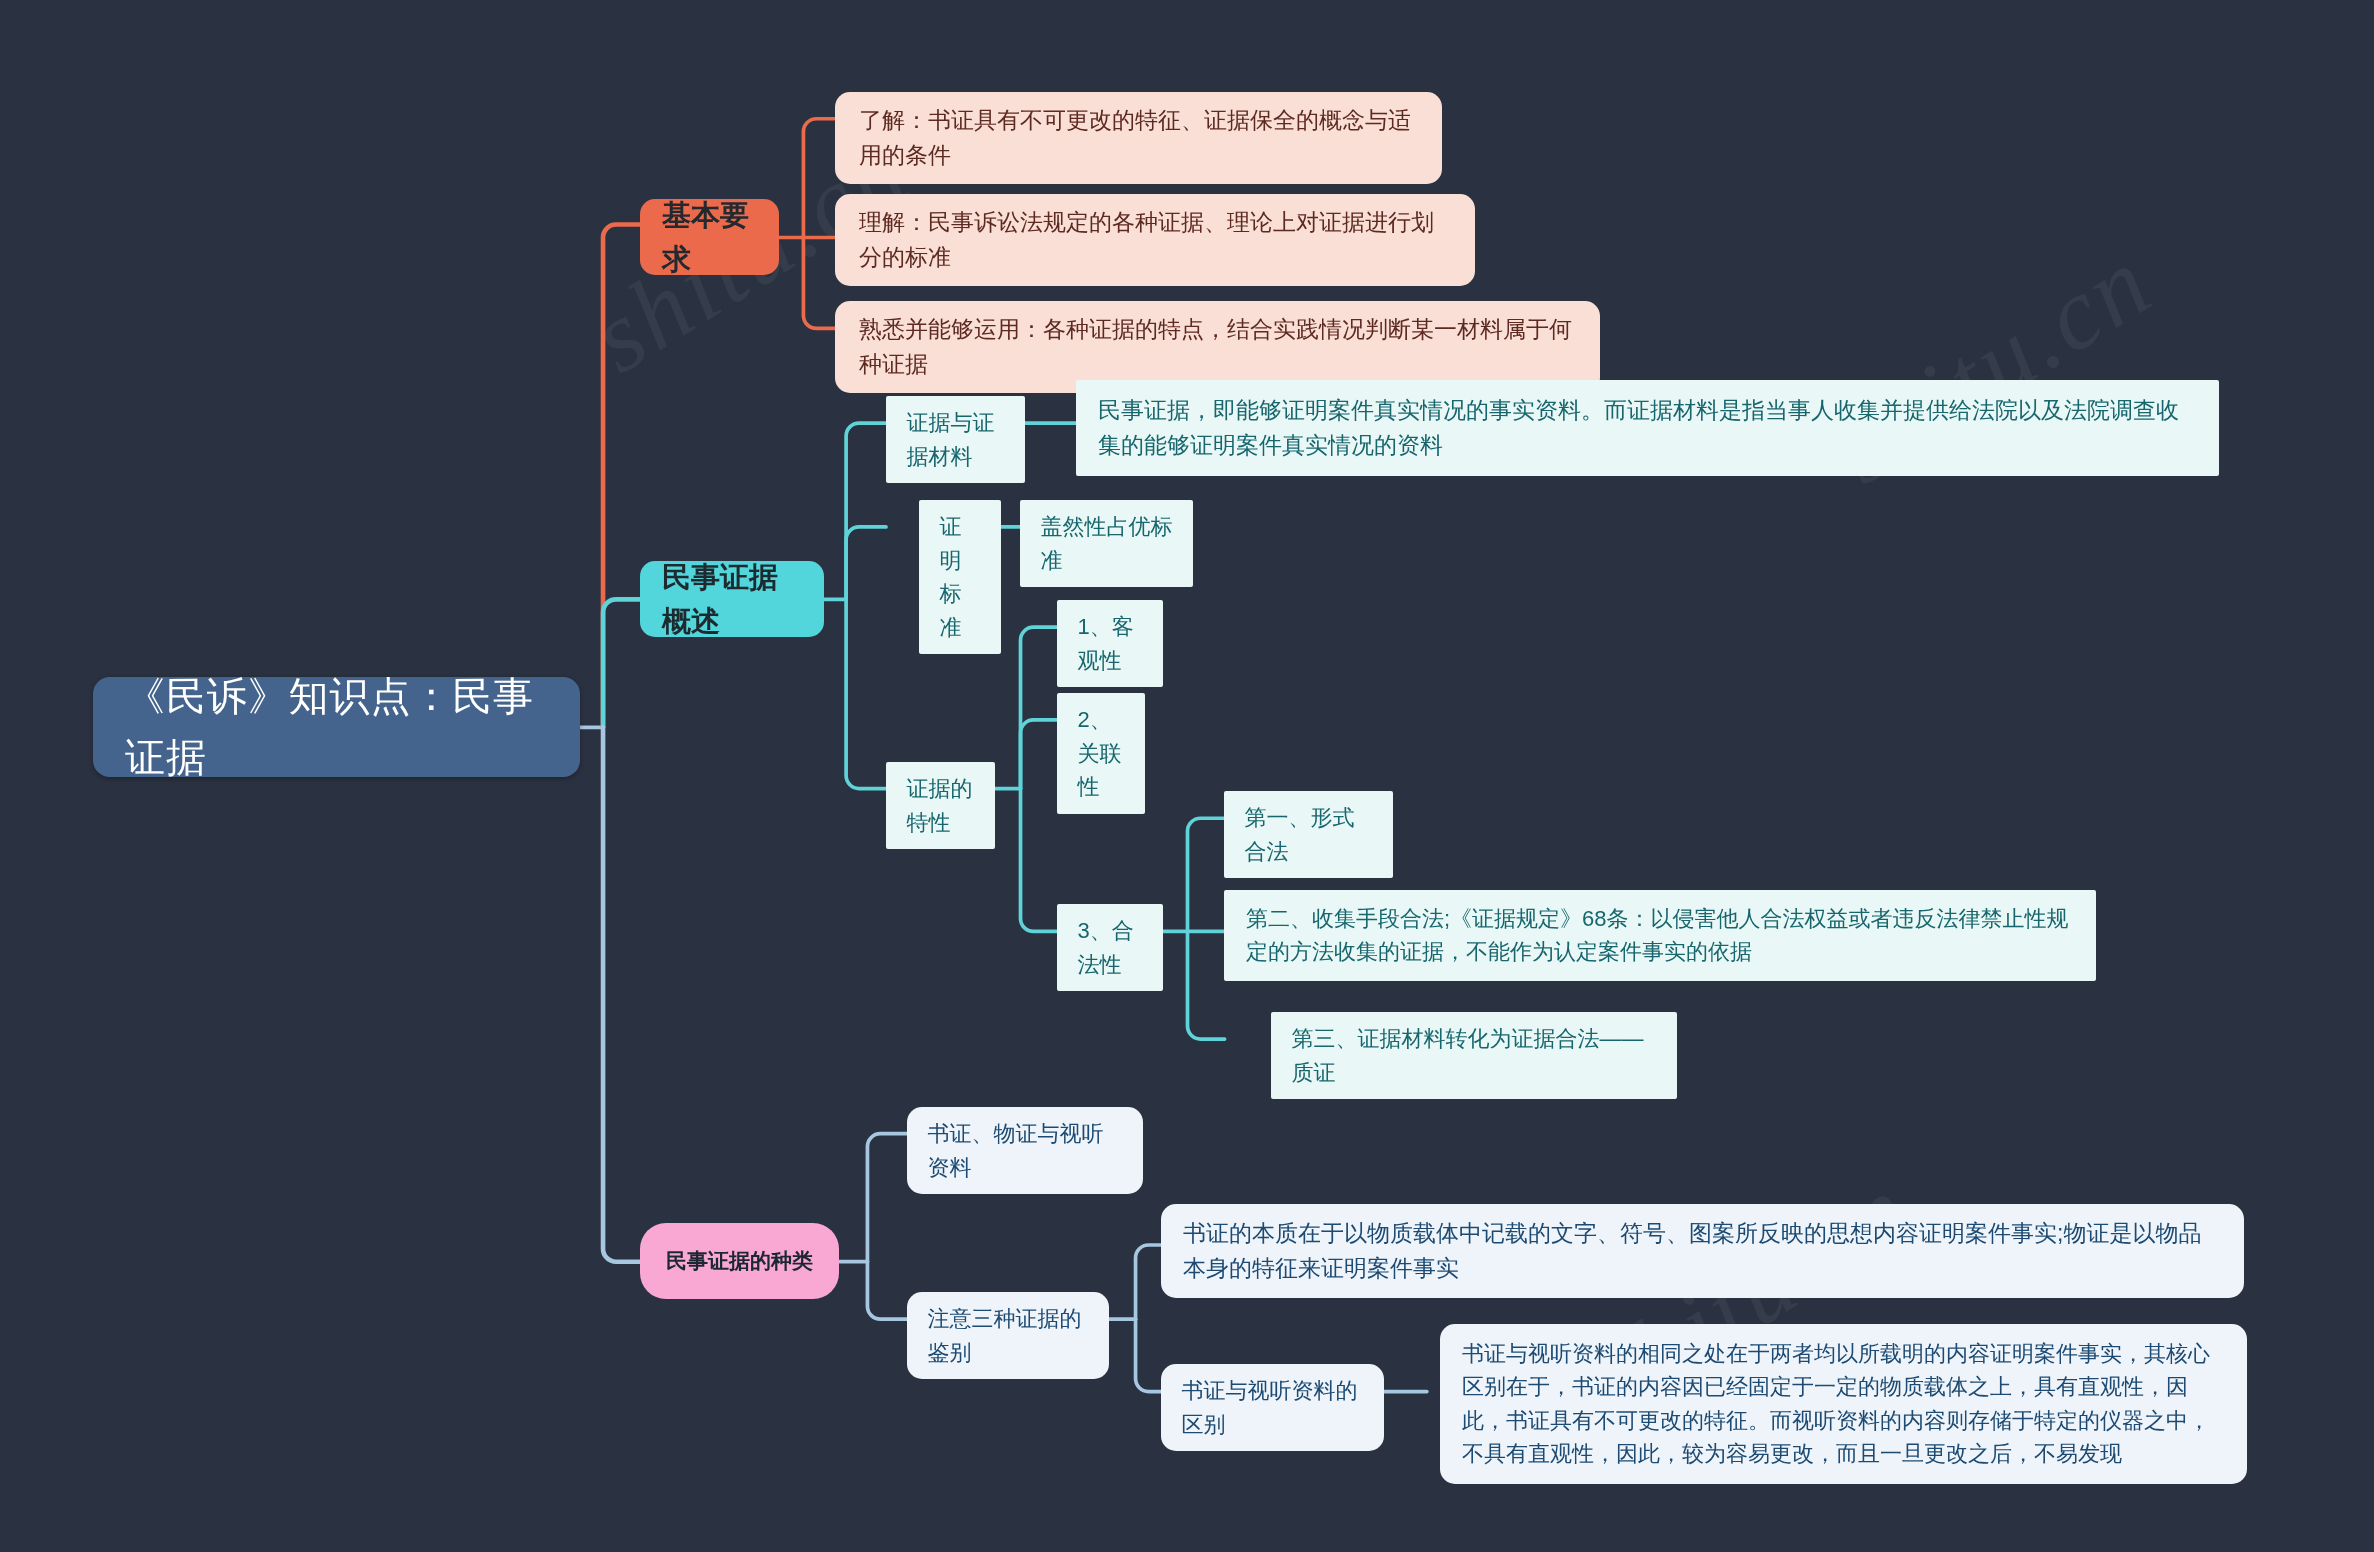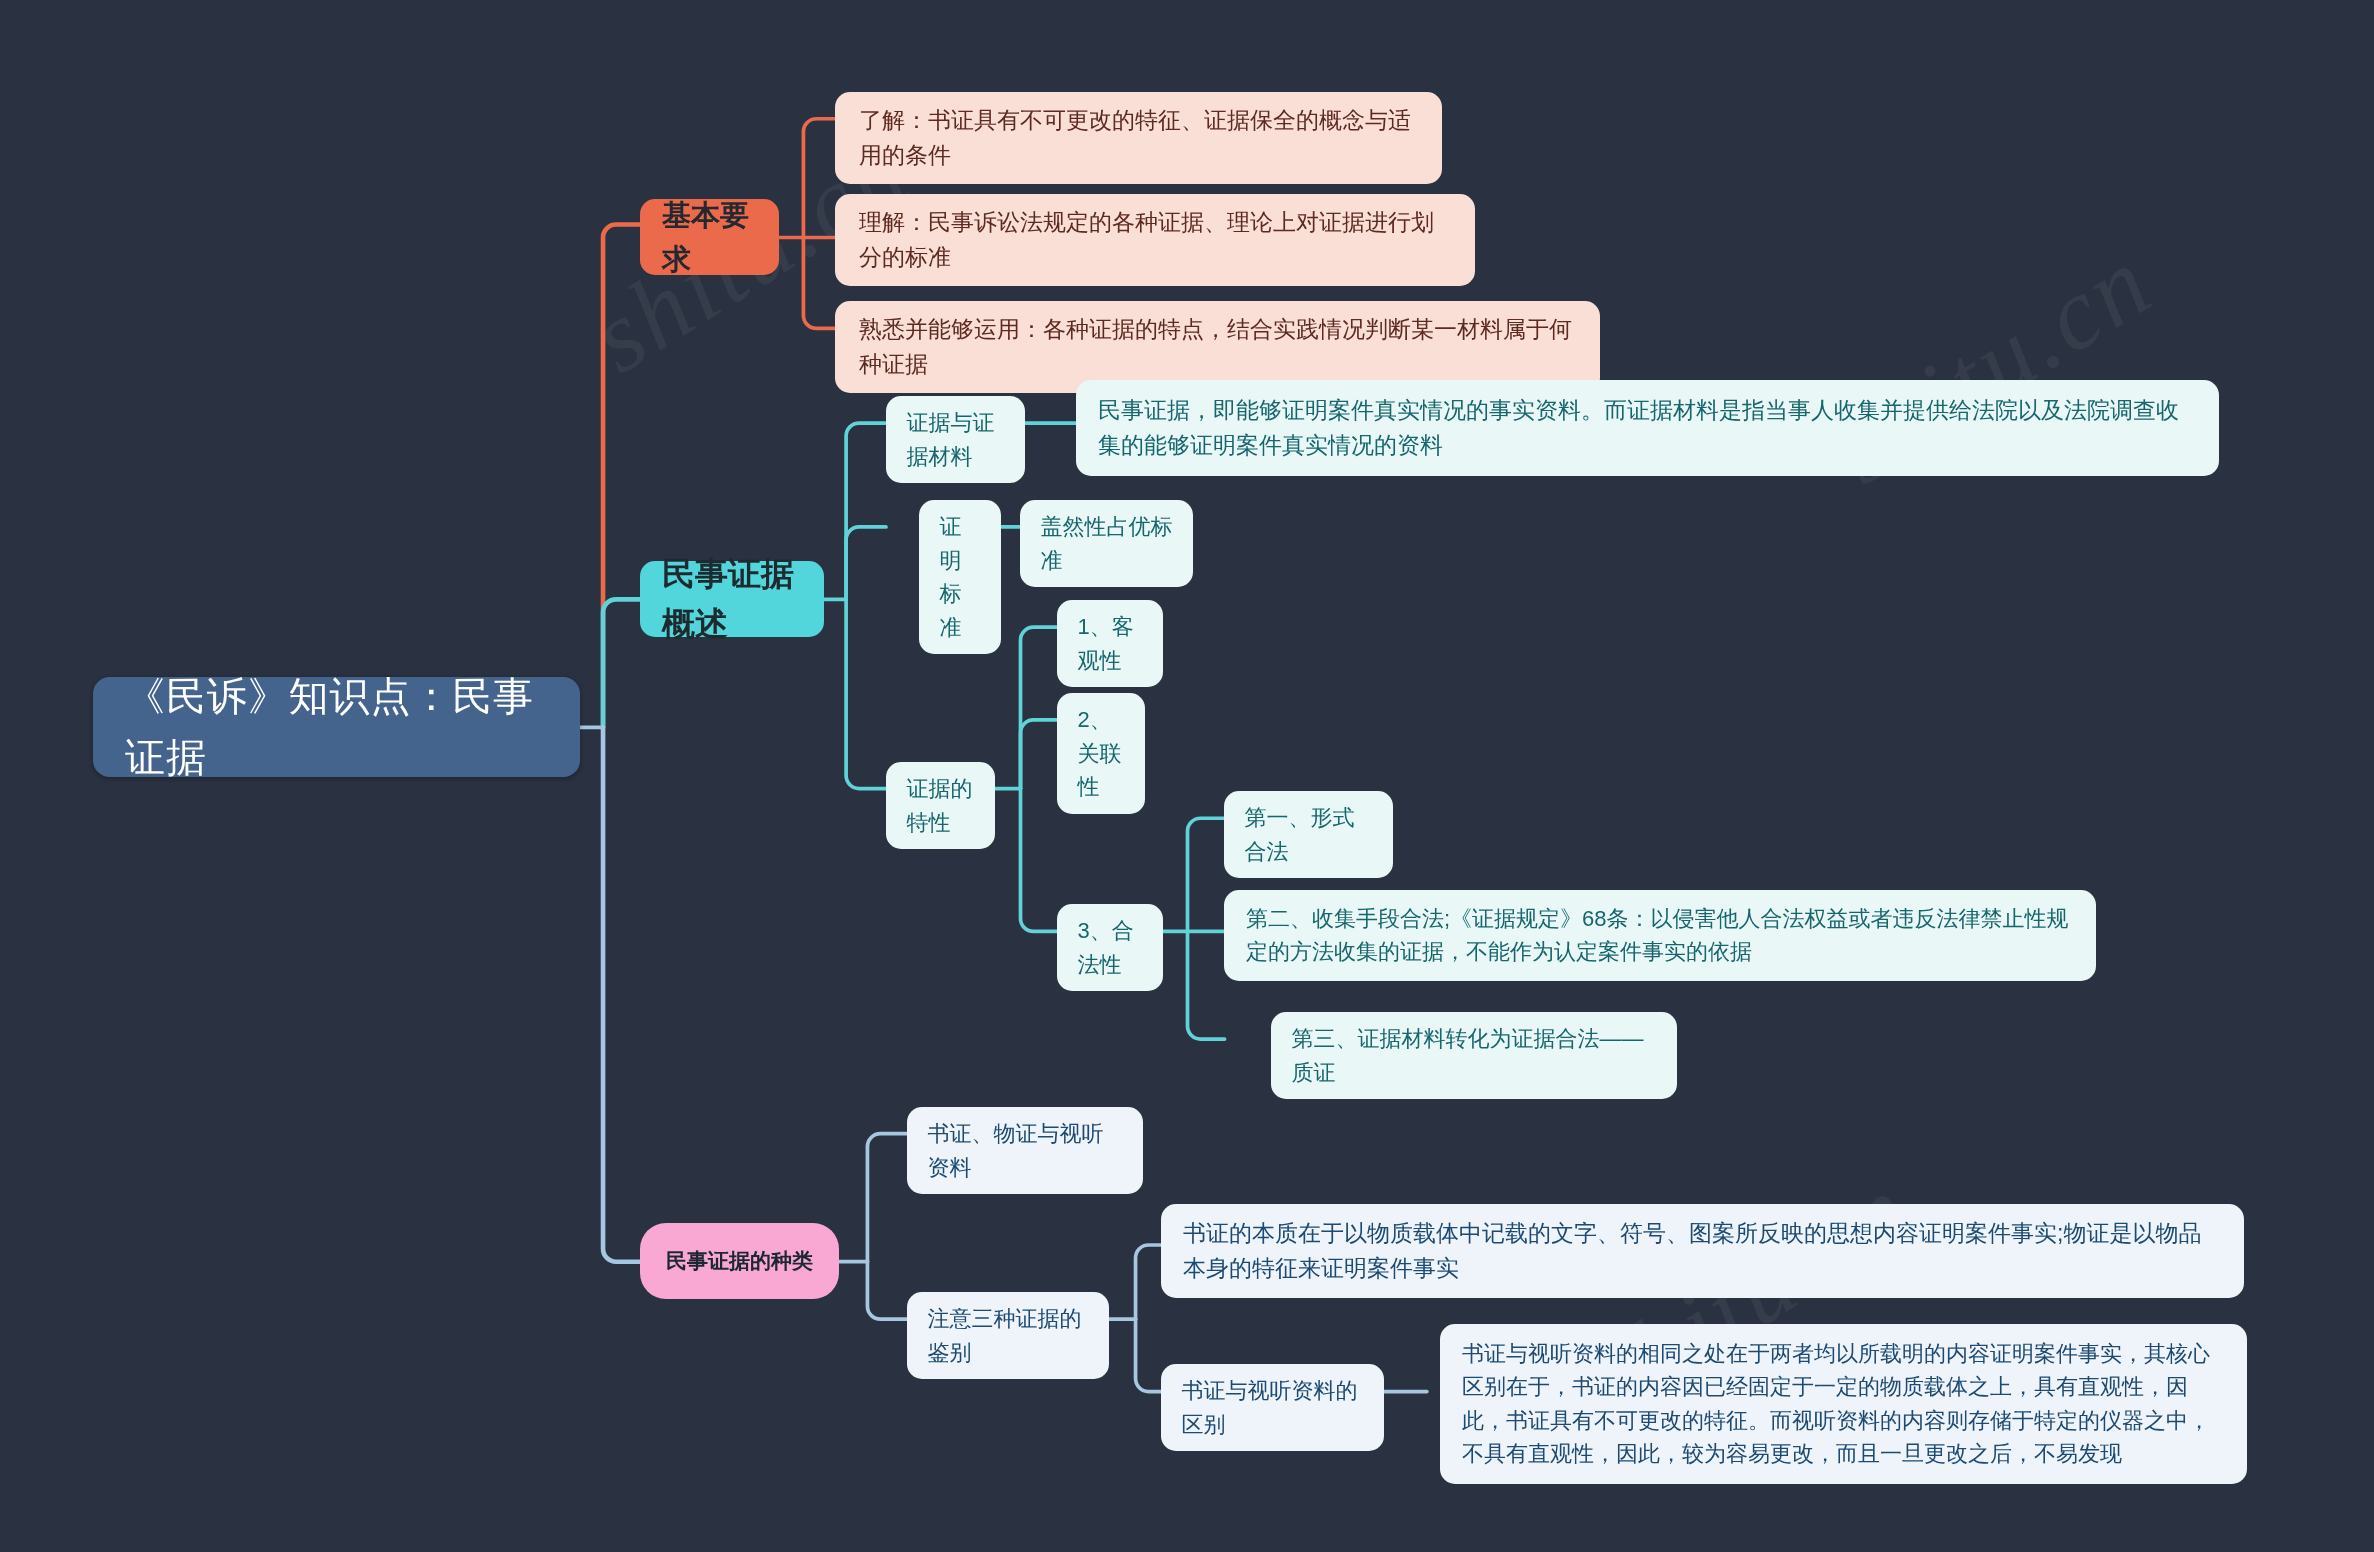--- a/index.html
+++ b/index.html
@@ -67,33 +67,33 @@
     background:#fadfd6;
     color:#5d2a21;
     font-size:23px;
     padding:11px 24px;
     border-radius:15px;
   }
   
   .n-b2{
     background:#52d6db;
     color:#1d2b30;
-    font-size:33px;
+    font-size:29px;
     border-radius:15px;
     padding:0 22px;
     justify-content:center;
     font-weight:600;
   }
   
   .n-l2{
     background:#e9f8f6;
     color:#17666e;
     font-size:23px;
     padding:11px 22px;
-    border-radius:15px;
+    border-radius:2px;
   }
   .n-l2.small{font-size:22px;padding:10.2px 20.4px;}
   
   .n-b3{
     background:#f9a8d4;
     color:#1d2733;
     font-size:21px;
     border-radius:26px;
     padding:0 22px;
     justify-content:center;

